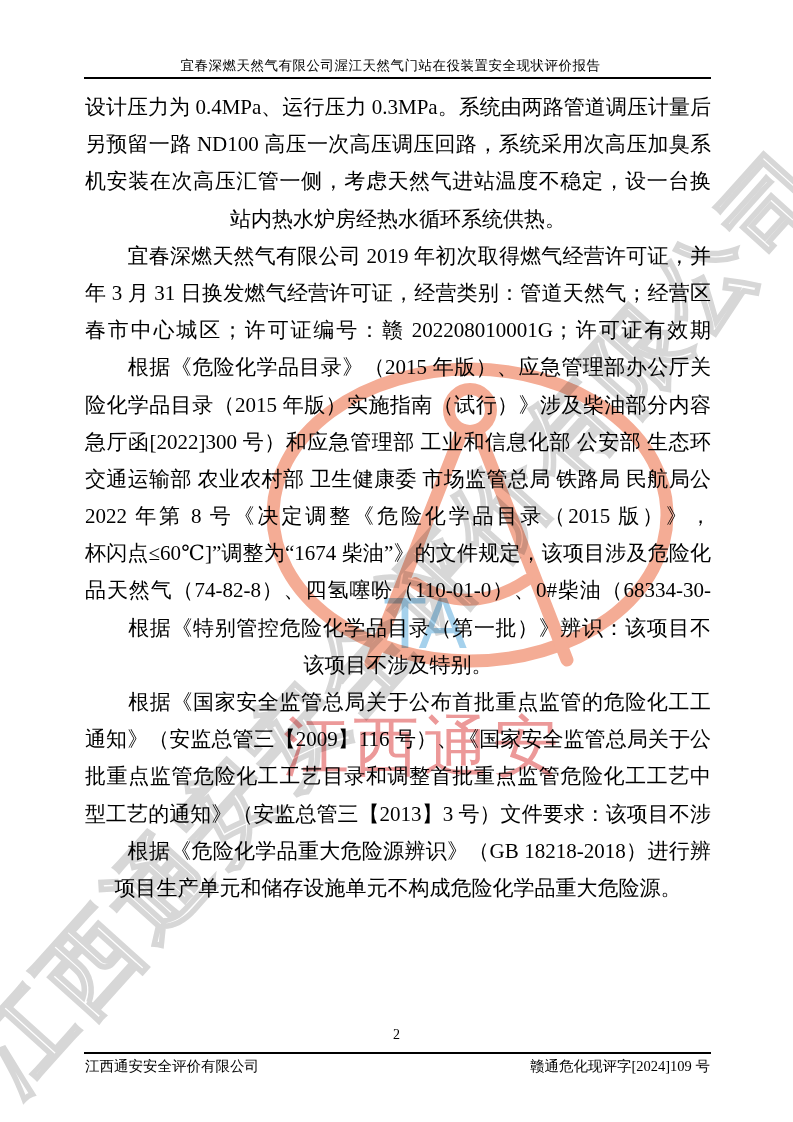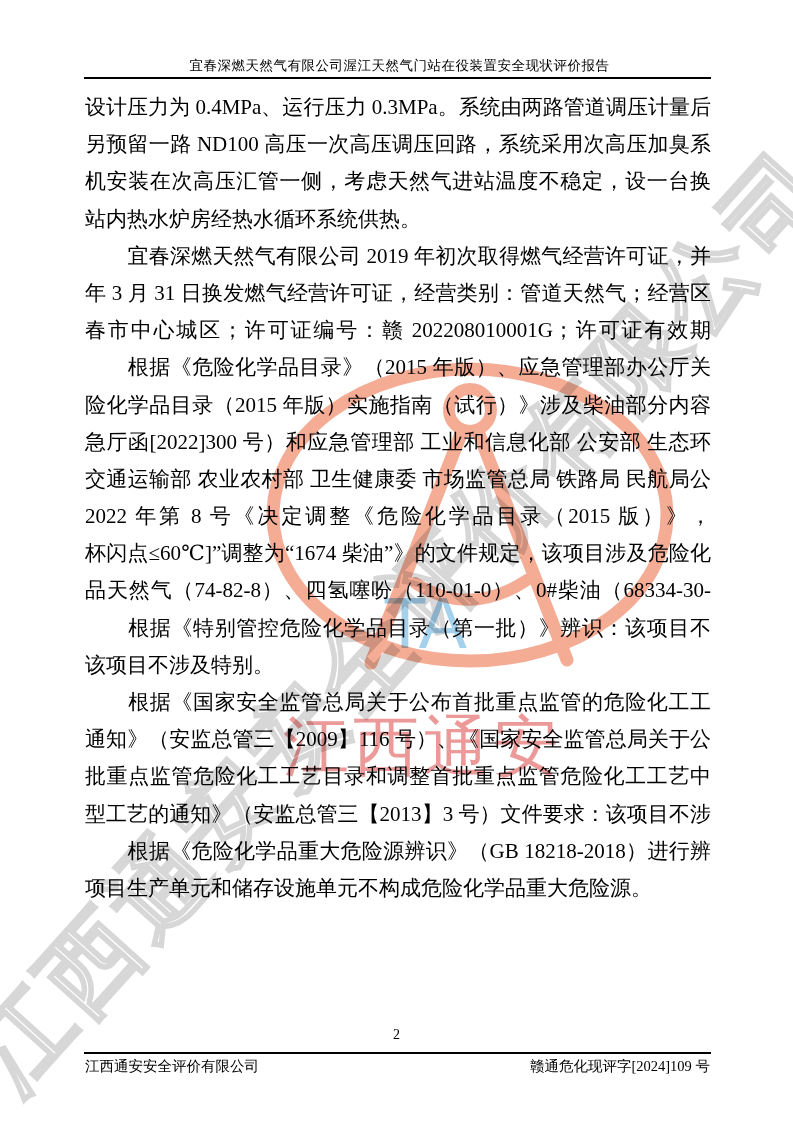--- a/index.html
+++ b/index.html
@@ -12,35 +12,35 @@
   .page{
     position:relative;
     width:793px;height:1122px;
     background:#ffffff;
     overflow:hidden;
     font-family:"Liberation Serif","DejaVu Serif",serif;
     color:#000;
   }
   
   .header-title{
-    position:absolute;top:57px;left:13px;width:773px;
+    position:absolute;top:57px;left:4px;width:773px;
     text-align:center;font-size:13.5px;letter-spacing:.5px;
     font-family:"Liberation Serif","DejaVu Serif",serif;
   }
   .header-rule{
     position:absolute;top:77px;left:84px;width:627px;height:2px;background:#000;
   }
   
   .body-lines{
     position:absolute;top:89px;left:85px;width:626px;
     font-size:21px;
   }
   .bline{
     height:37.2px;line-height:37.2px;white-space:nowrap;
-    text-align:left;
+    text-align:center;
   }
   .bline.fill{
     white-space:normal;
     text-align:justify;
     text-align-last:justify;
     overflow:hidden;
   }
   
   .page-number{
     position:absolute;top:1027px;left:0;width:793px;text-align:center;

